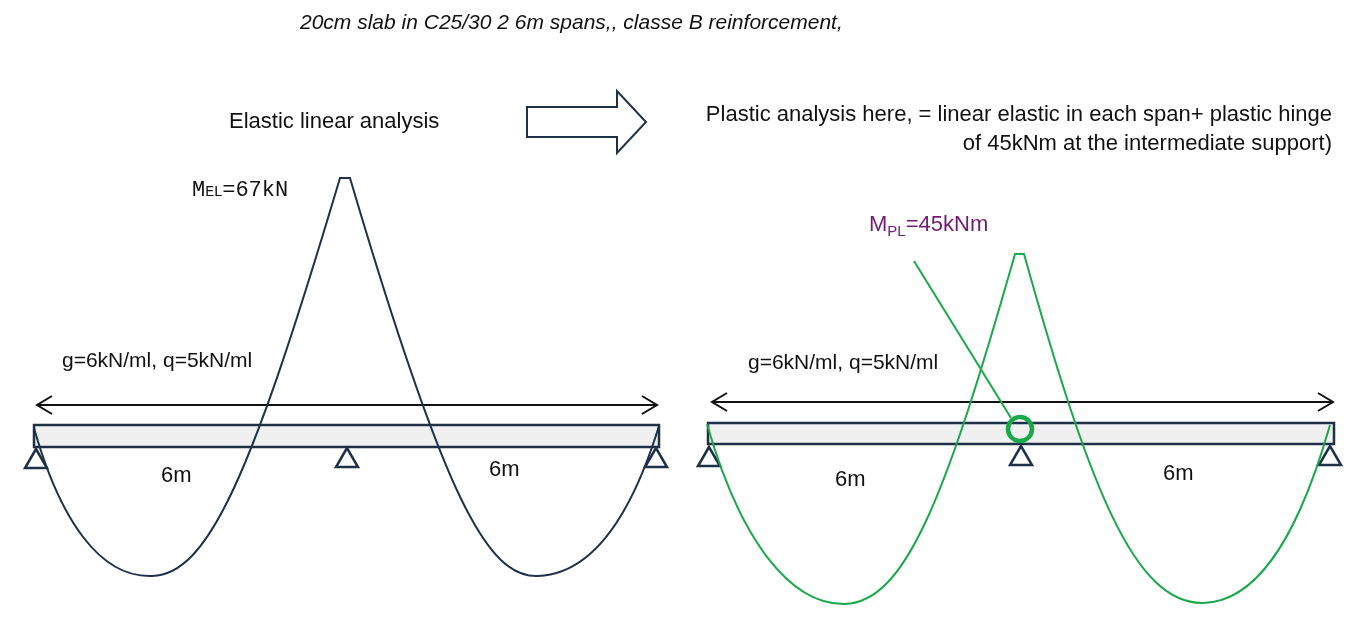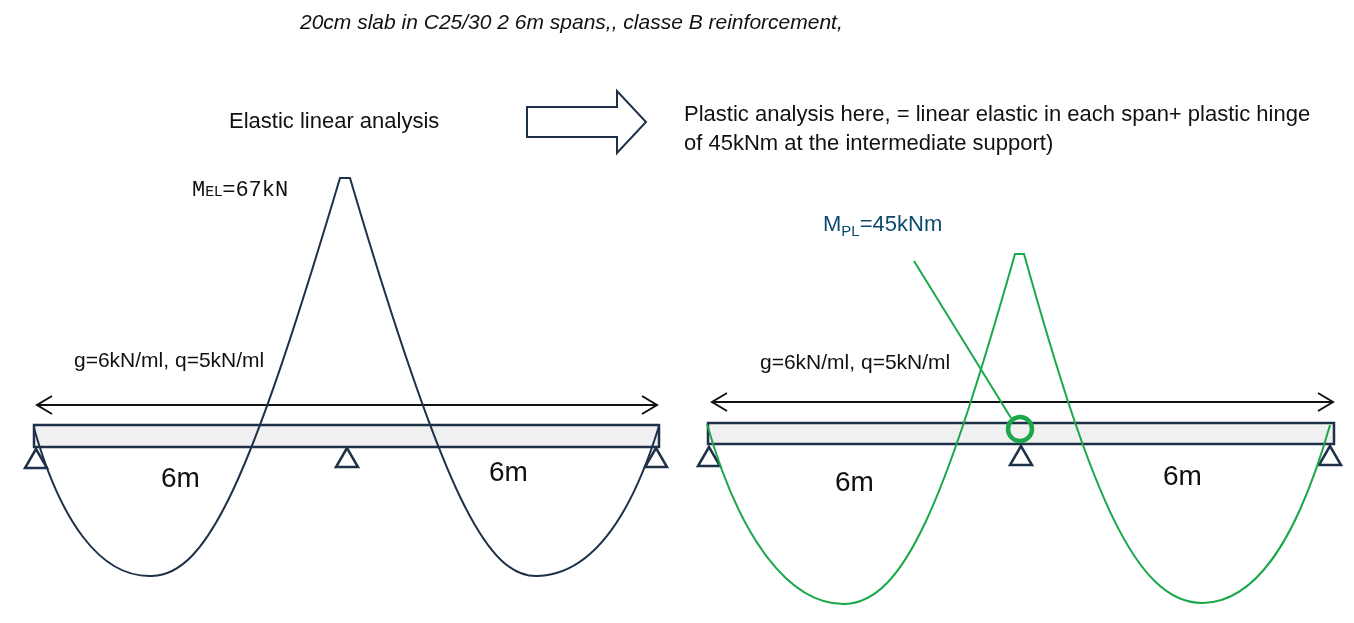--- a/index.html
+++ b/index.html
@@ -1,26 +1,26 @@
 <!DOCTYPE html>
 <html><head>
   <meta charset="utf-8">
   <style>
     html, body { margin: 0; padding: 0; background: #ffffff; }
     body { width: 1354px; height: 623px; position: relative; overflow: hidden; font-family: "Liberation Sans", sans-serif; color: #111; }
     .abs { position: absolute; white-space: nowrap; }
     .title { left: 300px; top: 8px; font-size: 21px; font-style: italic; line-height: 28px; }
     .sub-left { left: 186px; top: 108px; font-size: 22px; margin-left: 43px; }
-    .sub-right { left: 684px; top: 99px; width: 648px; font-size: 22px; text-align: left; line-height: 29px; white-space: normal; }
+    .sub-right { left: 684px; top: 99px; width: 648px; font-size: 22px; text-align: right; line-height: 29px; white-space: normal; }
     .mel { left: 192px; top: 178px; font-size: 22px; font-family: Liberation Mono, monospace; }
     .mel sub { font-size: 15px; vertical-align: baseline; letter-spacing: -0.5px; }
-    .mpl { left: 823px; top: 211px; font-size: 22px; color: #0c4a6e; }
+    .mpl { left: 869px; top: 211px; font-size: 22px; color: #701a75; }
     .mpl sub { font-size: 15px; vertical-align: -5px; }
-    .load { font-size: 21px; margin-left: 12px; }
-    .span-lbl { font-size: 28px; }
+    .load { font-size: 21px; }
+    .span-lbl { font-size: 22px; }
     svg { position: absolute; left: 0; top: 0; }
   </style>
 </head>
 <body>
 
 <div class="abs title">
   <div>20cm slab in C25/30 2 6m spans,, classe B reinforcement,</div>
 </div>
 
 <div class="abs sub-left">Elastic linear analysis</div>

